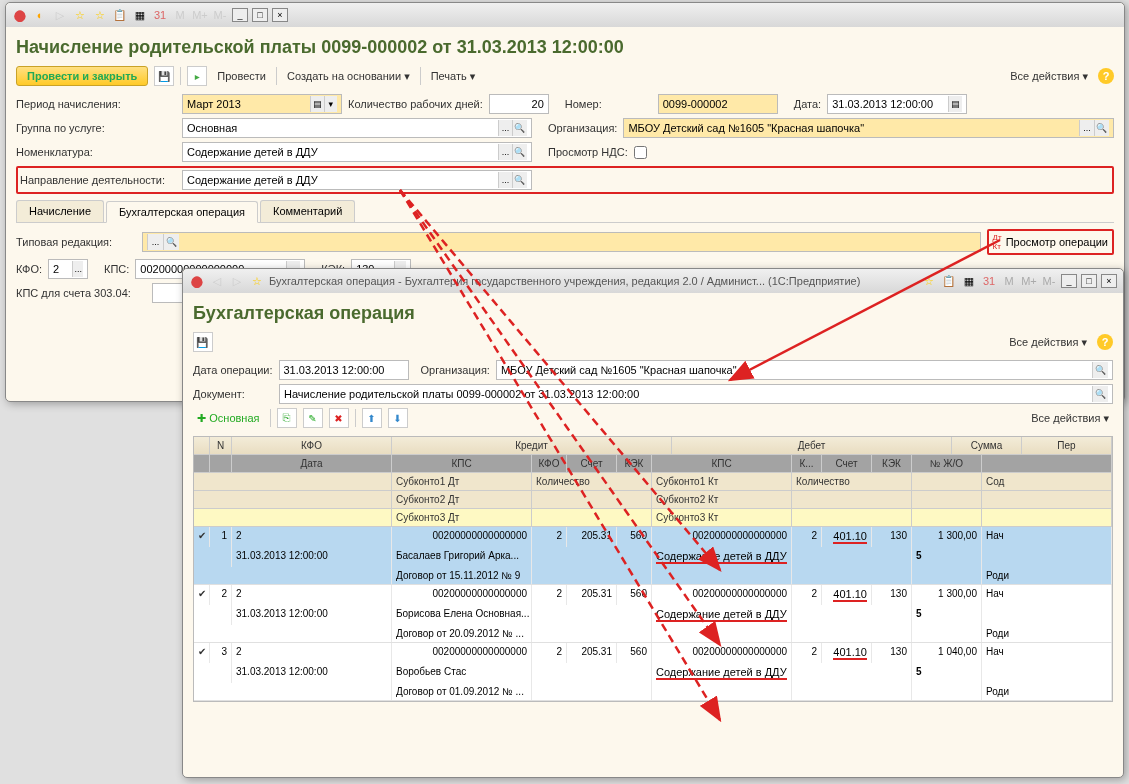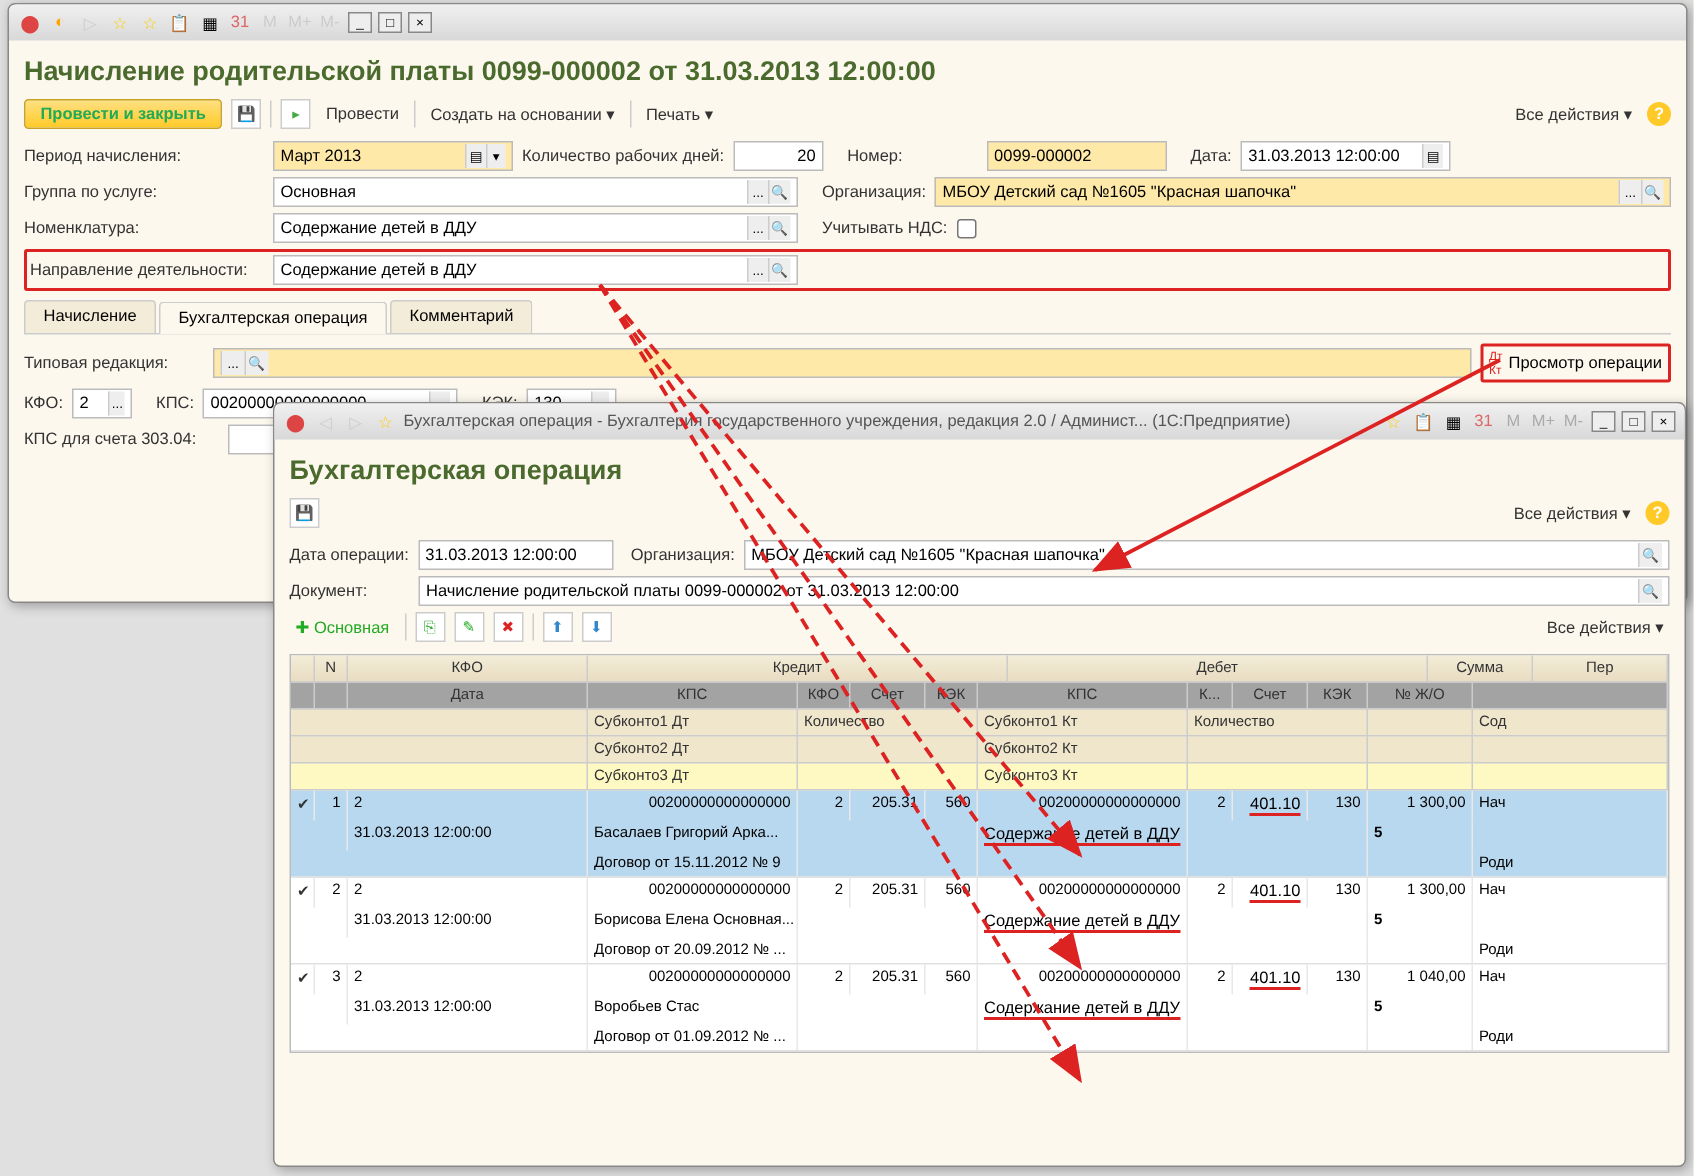--- a/index.html
+++ b/index.html
@@ -129,21 +129,21 @@
       </div>
     </div>
 
     <div class="form-row">
       <span class="lbl" style="width:160px">Номенклатура:</span>
       <div class="inp" style="flex:1;max-width:350px">
         <input value="Содержание детей в ДДУ" style="">
         <span class="inp-btn">...</span>
         <span class="inp-btn lookup-btn">🔍</span>
       </div>
-      <span class="lbl" style="margin-left:10px">Учитывать НДС:</span>
+      <span class="lbl" style="margin-left:10px">Просмотр НДС:</span>
       <input type="checkbox" style="">
     </div>
 
     <div class="form-row red-box" style="padding:2px">
       <span class="lbl" style="width:156px">Направление деятельности:</span>
       <div class="inp" style="flex:1;max-width:350px">
         <input value="Содержание детей в ДДУ" style="">
         <span class="inp-btn">...</span>
         <span class="inp-btn lookup-btn">🔍</span>
       </div>

